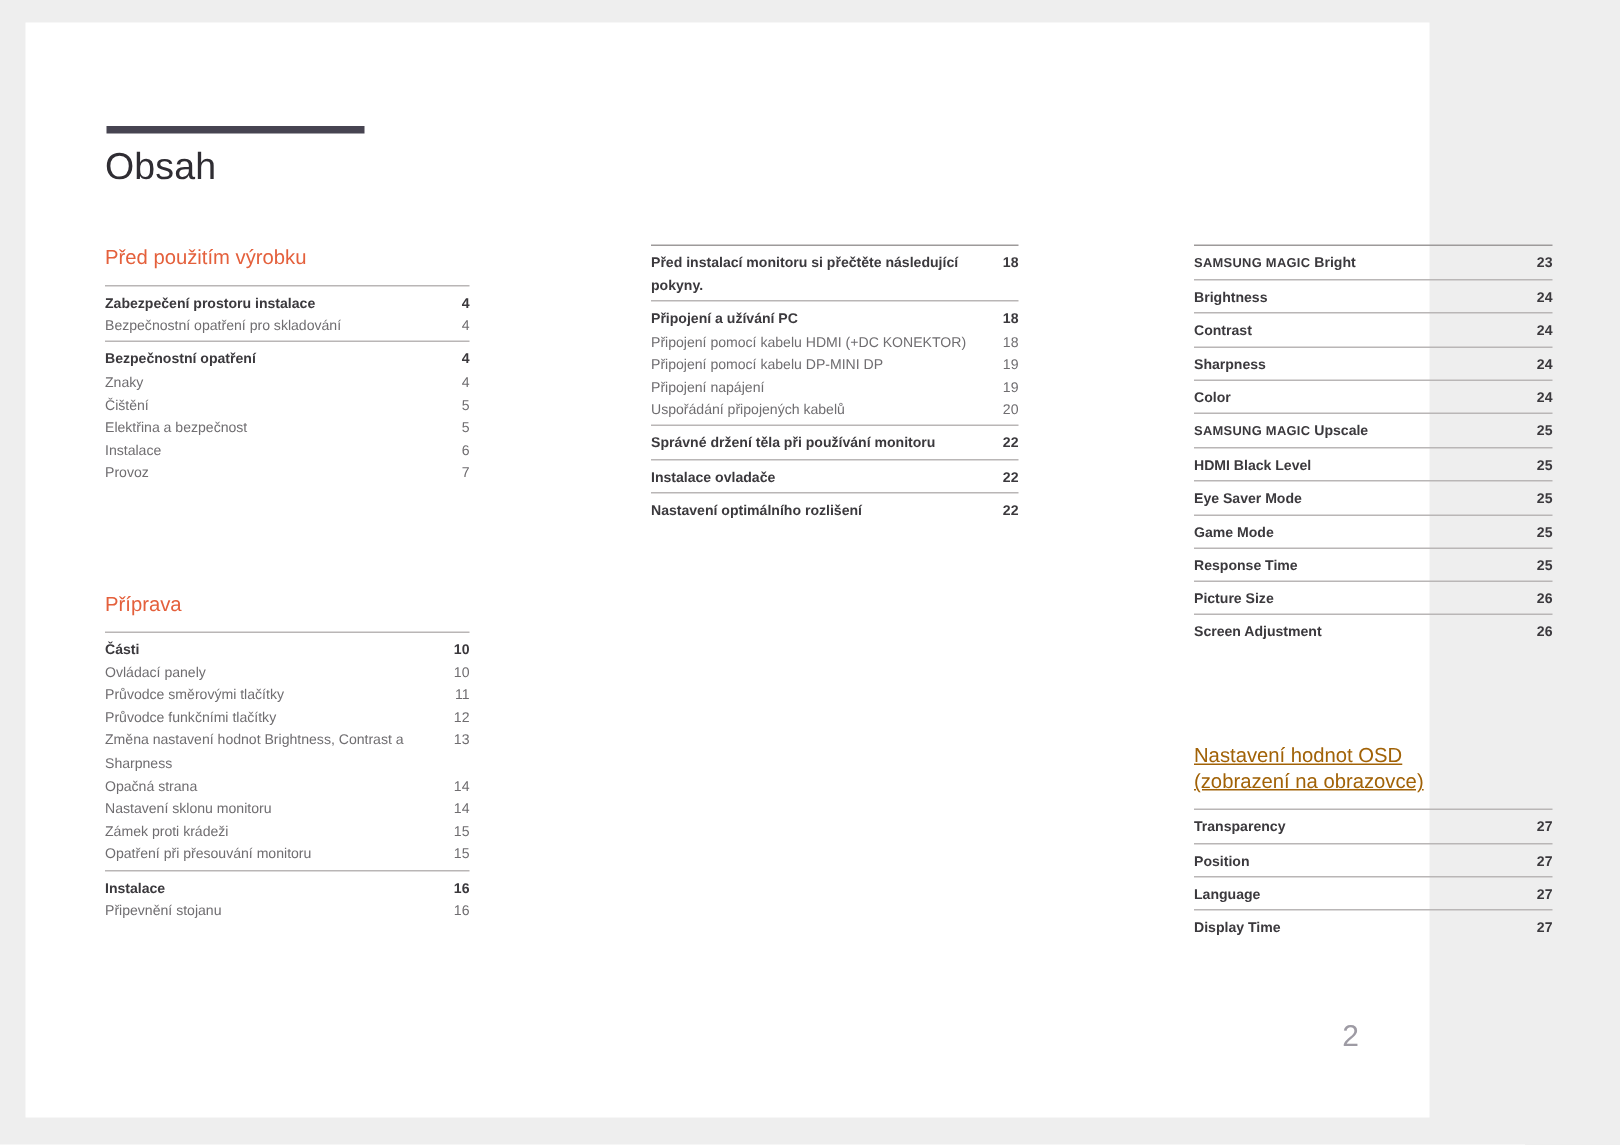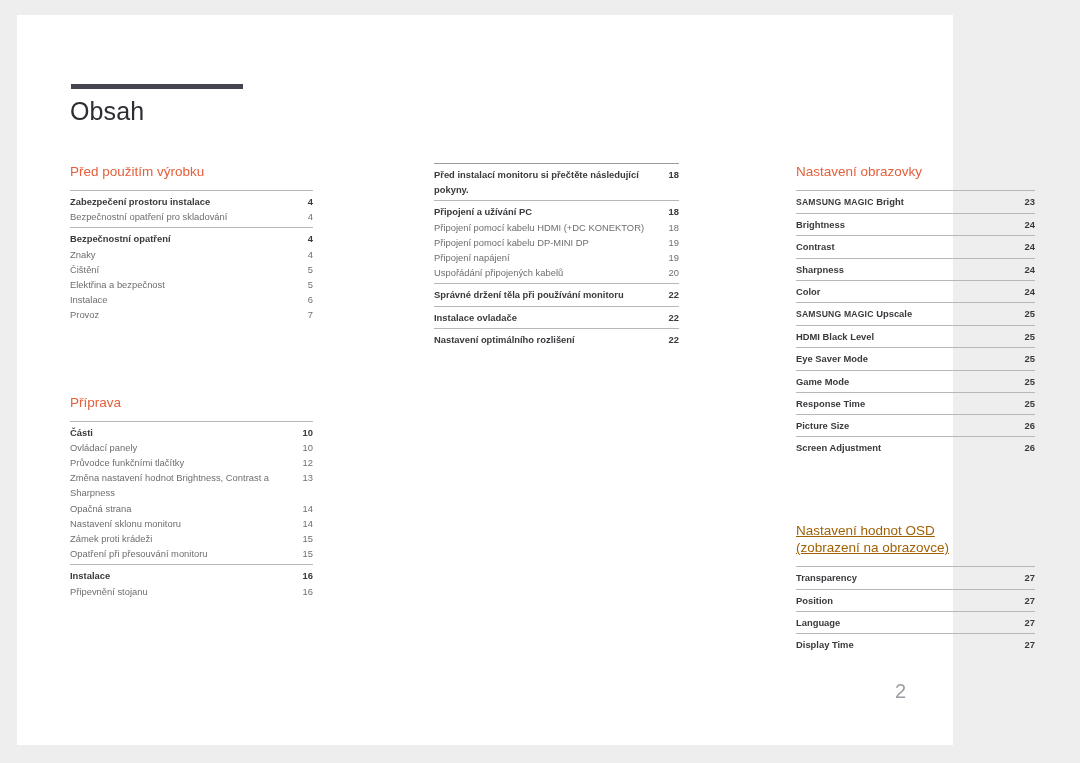--- a/index.html
+++ b/index.html
@@ -165,20 +165,24 @@
           <div class="group">
             <div class="entry main">
               <span class="label">Části</span>
               <span class="pg">10</span>
             </div>
             <div class="entry sub">
               <span class="label">Ovládací panely</span>
               <span class="pg">10</span>
             </div>
             <div class="entry sub">
+              <span class="label">Průvodce směrovými tlačítky</span>
+              <span class="pg">11</span>
+            </div>
+            <div class="entry sub">
               <span class="label">Průvodce funkčními tlačítky</span>
               <span class="pg">12</span>
             </div>
             <div class="entry sub">
               <span class="label">Změna nastavení hodnot Brightness, Contrast a Sharpness</span>
               <span class="pg">13</span>
             </div>
             <div class="entry sub">
               <span class="label">Opačná strana</span>
               <span class="pg">14</span>
@@ -253,21 +257,20 @@
           <div class="group">
             <div class="entry main">
               <span class="label">Nastavení optimálního rozlišení</span>
               <span class="pg">22</span>
             </div>
           </div>
         </div>
       </div>
       <div class="col col-3">
         <div class="section">
-          <div class="section-heading" style="color: rgb(228, 96, 60);">Nastavení obrazovky</div>
           <div class="group">
             <div class="entry main">
               <span class="label"><span class="smallcaps">SAMSUNG MAGIC</span> Bright</span>
               <span class="pg">23</span>
             </div>
           </div>
           <div class="group">
             <div class="entry main">
               <span class="label">Brightness</span>
               <span class="pg">24</span>

